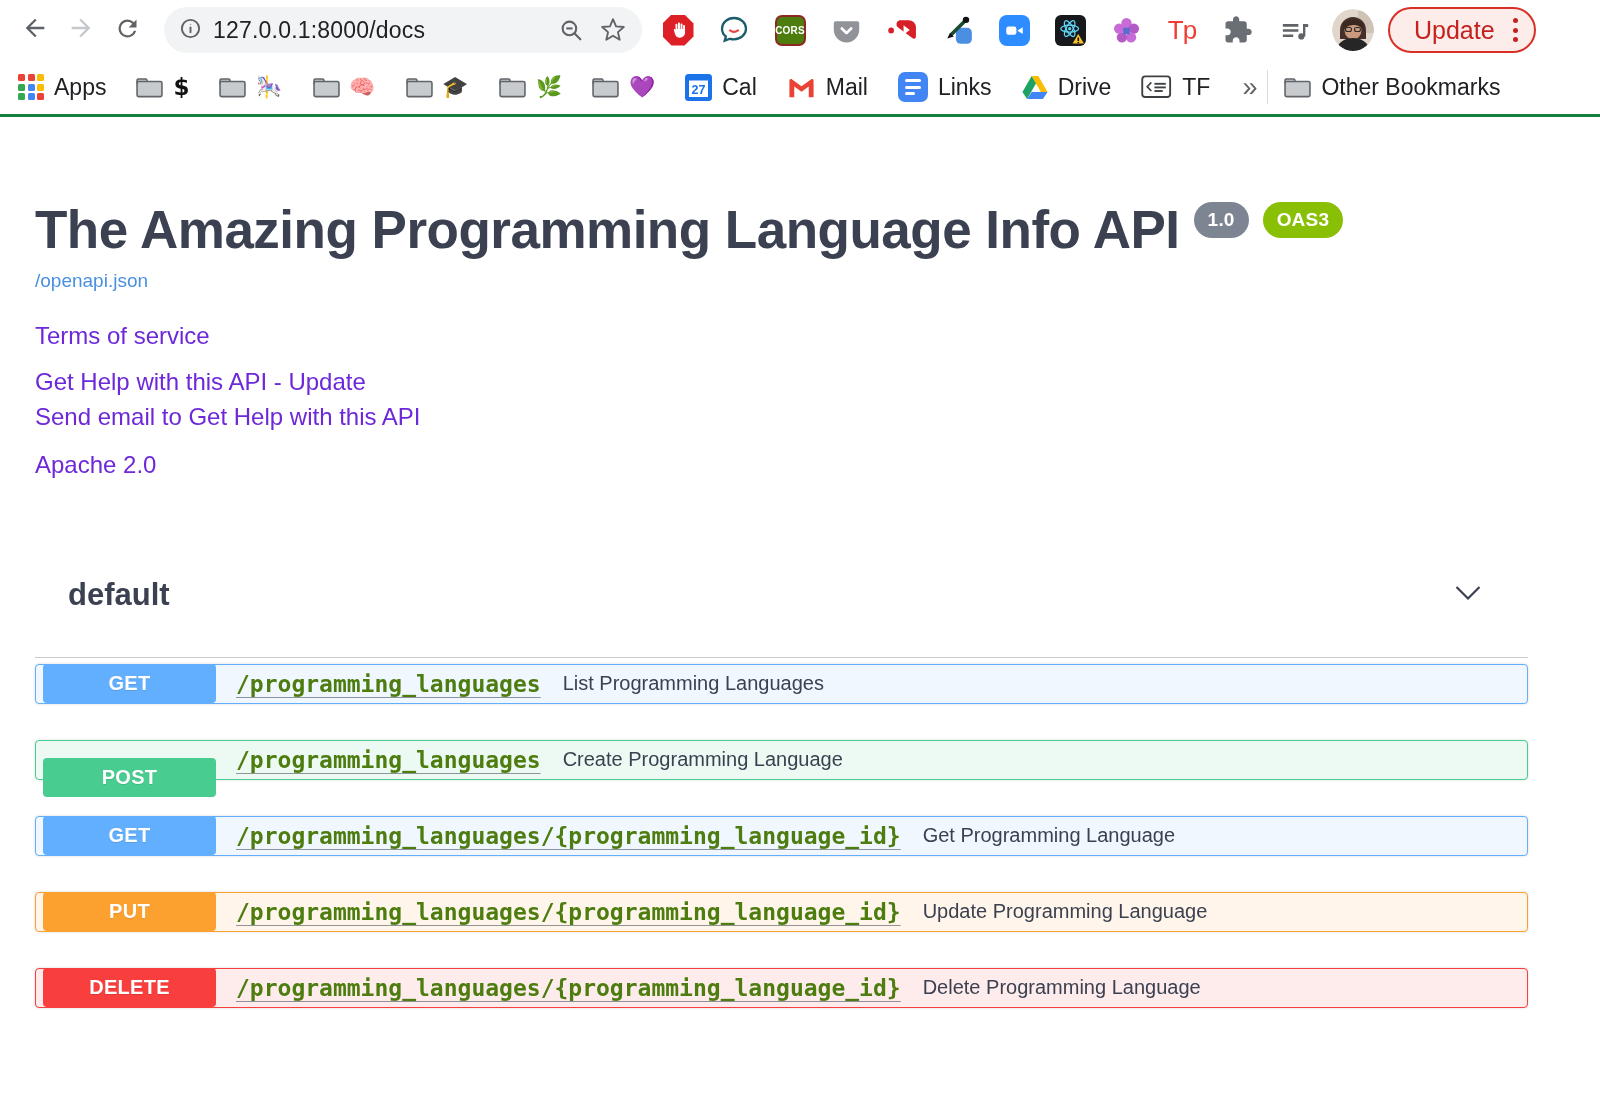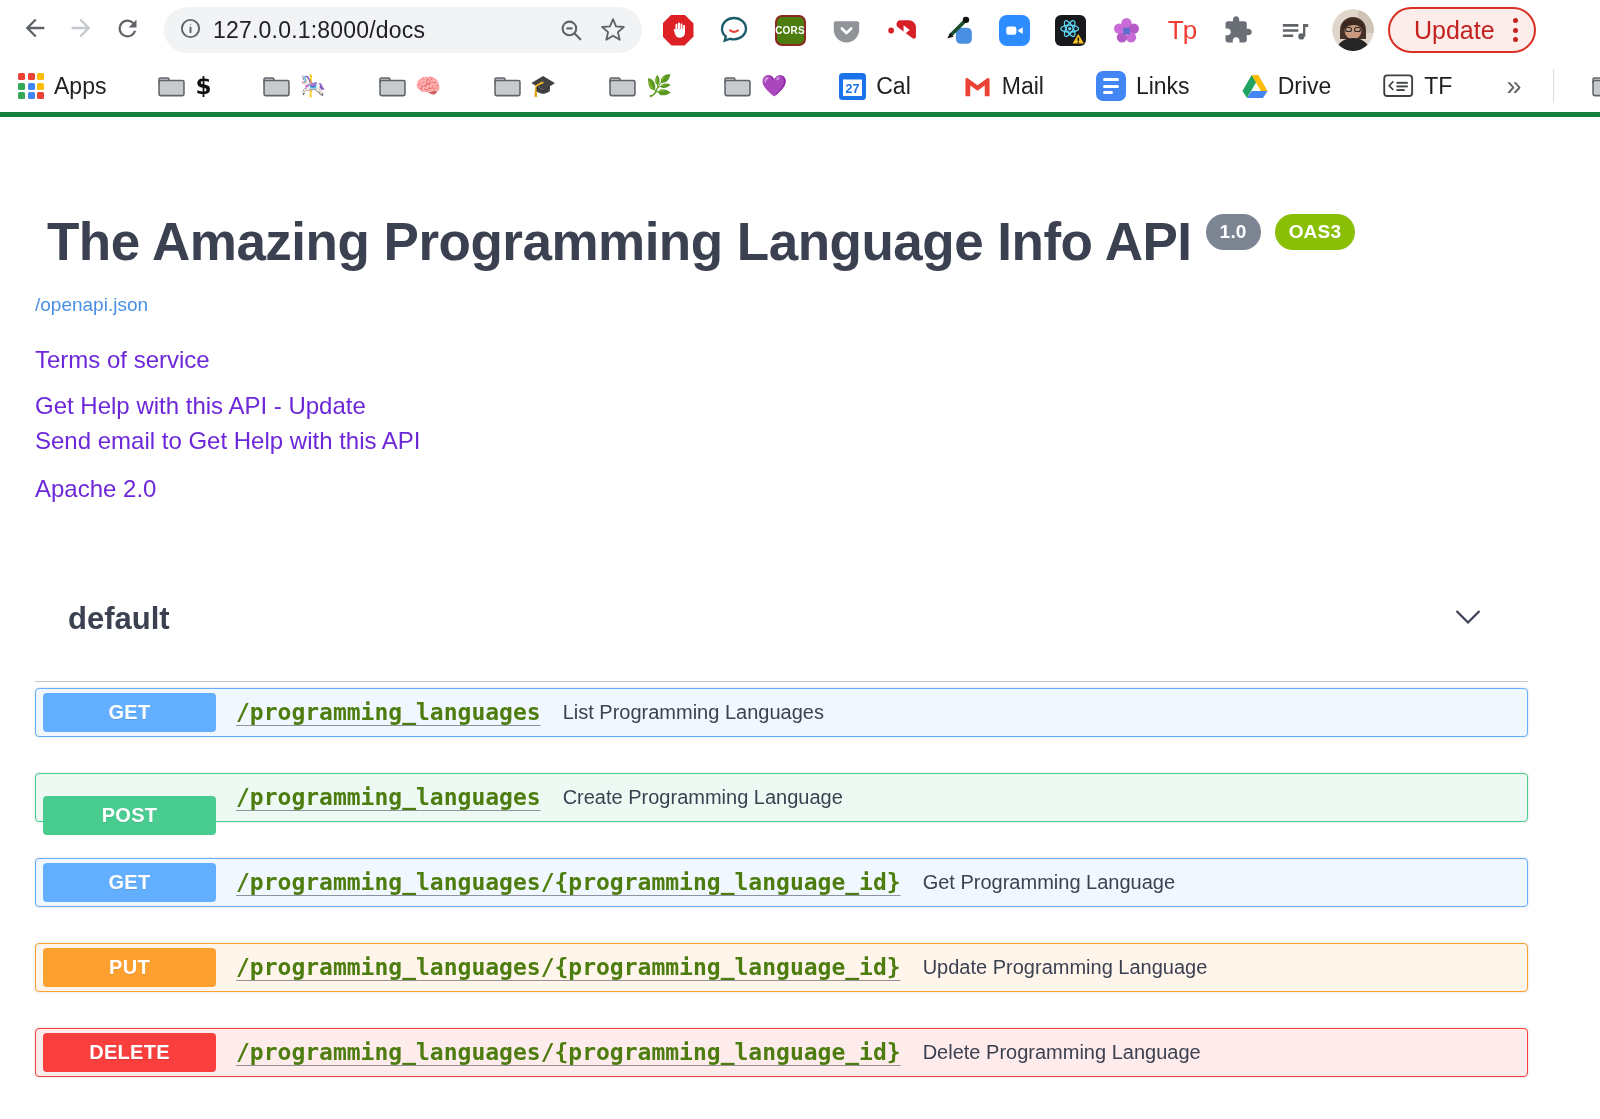--- a/index.html
+++ b/index.html
@@ -31,52 +31,52 @@
   .links-sq i { position:absolute; left:7px; height:3.4px; background:#fff; border-radius:2px; display:block; }
   .avatar { width:42px; height:42px; border-radius:50%; overflow:hidden; margin-left:10px; flex:0 0 auto; }
   .update-btn {
     display:flex; align-items:center; height:46px; border:2.5px solid #d93025; border-radius:25px;
     background:#fcecea; color:#c5221f; font-size:25px; padding:0 16px 0 24px; margin-left:14px; flex:0 0 auto;
   }
   .kebab { display:flex; flex-direction:column; gap:4.5px; margin-left:18px; }
   .kebab i { width:5px; height:5px; border-radius:50%; background:#c5221f; }
 
   
-  .bookmarks { height:57px; display:flex; align-items:center; padding:0 18px; border-bottom:5px solid #15803d; font-size:23px; color:#202124;gap:22px; }
+  .bookmarks { height:57px; display:flex; align-items:center; padding:0 18px; border-bottom:3px solid #15803d; font-size:23px; color:#202124; }
   .bm { display:flex; align-items:center; gap:10px; margin-right:30px; flex:0 0 auto; }
   .bm-glyph { font-family:"DejaVu Sans", sans-serif; font-size:21px; line-height:1; }
   .g-dollar { color:#111; font-weight:bold; font-size:23px; }
   .g-heart { color:#a63ed4; }
   .apps-grid { display:grid; grid-template-columns:repeat(3,7px); grid-gap:2.5px; }
   .apps-grid i { width:7px; height:7px; border-radius:1.5px; }
   .bm-sep { width:1px; height:34px; background:#dadce0; margin:0 16px 0 4px; flex:0 0 auto; }
   .overflow-ch { color:#5f6368; font-size:27px; margin:0 6px 0 2px; }
 
   
   .page { padding:0 72px 0 35px; }
   .info { padding-top:82px; }
-  .api-title { font-size:53px; font-weight:700; color:#3b4151; margin:12px; white-space:nowrap; letter-spacing:-.5px; }
+  .api-title { font-size:53px; font-weight:700; color:#3b4151; margin:0; white-space:nowrap; letter-spacing:-.5px; }
   .badge { display:inline-block; border-radius:19px; color:#fff; font-size:19px; font-weight:700; padding:7px 14px; vertical-align:22px; margin-left:14px; letter-spacing:.2px; }
   .badge.version { background:#7d8492; }
   .badge.oas { background:#89bf04; }
   .spec-link { color:#4990e2; font-size:19px; text-decoration:none; display:inline-block; margin-top:10px; }
   .api-desc { font-size:20px; color:#3b4151; margin:36px 0 0; }
   .swlink { color:#6d28d9; font-size:24px; text-decoration:none; display:block; }
   .lk-terms { margin-top:30px; }
   .lk-group { margin-top:15px; line-height:1.45; }
   .lk-license { margin-top:16px; }
 
   .tag-header {
     margin-top:82px; display:flex; align-items:center; justify-content:space-between;
     padding:0 46px 28px 17px; border-bottom:1px solid rgba(59,65,81,.28);
   }
   .tag-header h3 { font-size:31px; font-weight:700; color:#3b4151; margin:16px; }
 
   .op-row {
-    margin-top:36px; height:49px; border:1px solid; border-radius:4px;
+    margin-top:36px; height:40px; border:1px solid; border-radius:4px;
     display:flex; align-items:center; padding:0 10px 0 7px;
     box-shadow:0 0 3px rgba(0,0,0,.15); background:#fff;
   }
   .op-row.first { margin-top:6px; }
   .method-badge {
     width:173px; height:39px; border-radius:4px; color:#fff; font-weight:700; font-size:20px;
     display:flex; align-items:center; justify-content:center; letter-spacing:.3px; flex:0 0 auto;
     text-shadow:0 1px 0 rgba(0,0,0,.1);
   }
   .op-path {

